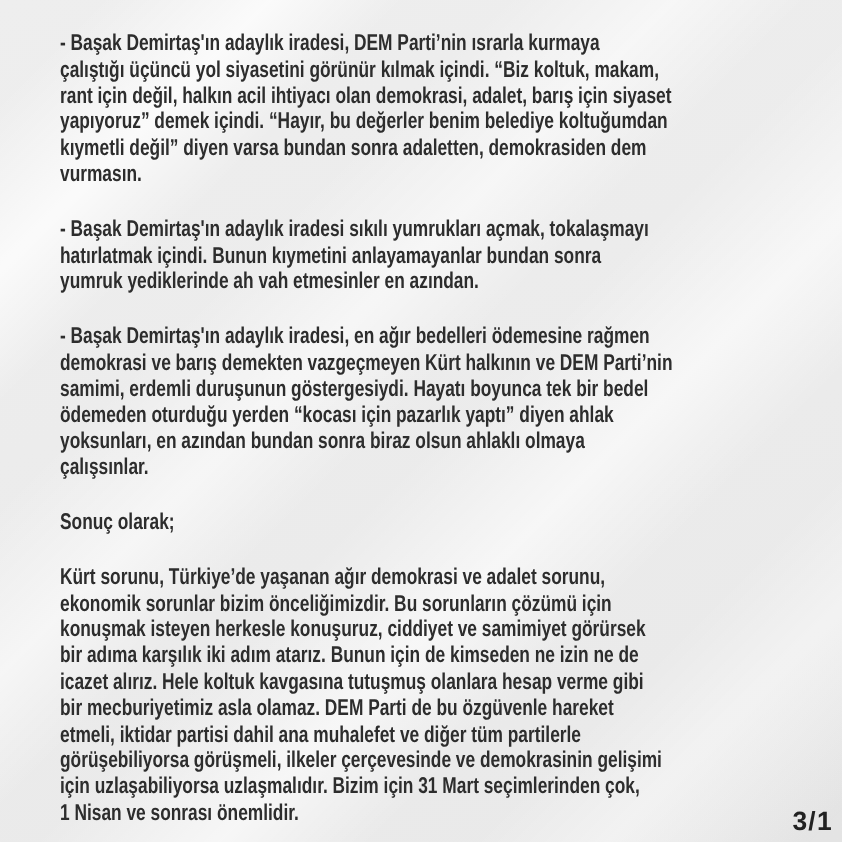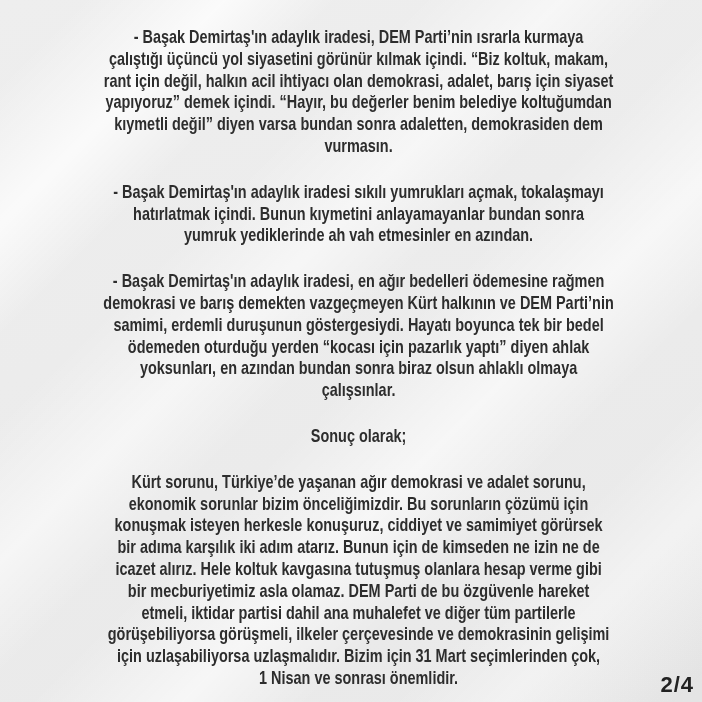--- a/index.html
+++ b/index.html
@@ -13,21 +13,20 @@
   }
   .canvas{
     position:relative;width:702px;height:702px;overflow:hidden;
     background-color:var(--bg-base);
     background-image:
       linear-gradient(135deg, rgba(255,255,255,0) 6%,  rgba(255,255,255,.75) 16%, rgba(255,255,255,0) 24%),
       linear-gradient(135deg, rgba(255,255,255,0) 30%, rgba(255,255,255,.55) 40%, rgba(255,255,255,0) 48%),
       linear-gradient(135deg, rgba(255,255,255,0) 52%, rgba(255,255,255,.6) 63%,  rgba(255,255,255,0) 72%),
       linear-gradient(135deg, rgba(255,255,255,0) 78%, rgba(255,255,255,.4) 86%,  rgba(0,0,0,.025) 98%),
       linear-gradient(160deg, #eeeeee, #e9e9e9);
-    text-align: center;
   }
   
   .text-scale{
     position:absolute;left:50px;top:26px;width:812px;
     transform:scaleX(0.76);transform-origin:0 0;
   }
   .text-scale p{
     margin:0 0 24px 0;
     font-size:19px;line-height:21.8px;font-weight:700;
     letter-spacing:0;
@@ -65,14 +64,14 @@
 ekonomik sorunlar bizim önceliğimizdir. Bu sorunların çözümü için
 konuşmak isteyen herkesle konuşuruz, ciddiyet ve samimiyet görürsek
 bir adıma karşılık iki adım atarız. Bunun için de kimseden ne izin ne de
 icazet alırız. Hele koltuk kavgasına tutuşmuş olanlara hesap verme gibi
 bir mecburiyetimiz asla olamaz. DEM Parti de bu özgüvenle hareket
 etmeli, iktidar partisi dahil ana muhalefet ve diğer tüm partilerle
 görüşebiliyorsa görüşmeli, ilkeler çerçevesinde ve demokrasinin gelişimi
 için uzlaşabiliyorsa uzlaşmalıdır. Bizim için 31 Mart seçimlerinden çok,
 1 Nisan ve sonrası önemlidir.</p>
   </div>
-  <div class="page-indicator">2/4</div>
+  <div class="page-indicator">3/1</div>
 </div>
 
 </body></html>

